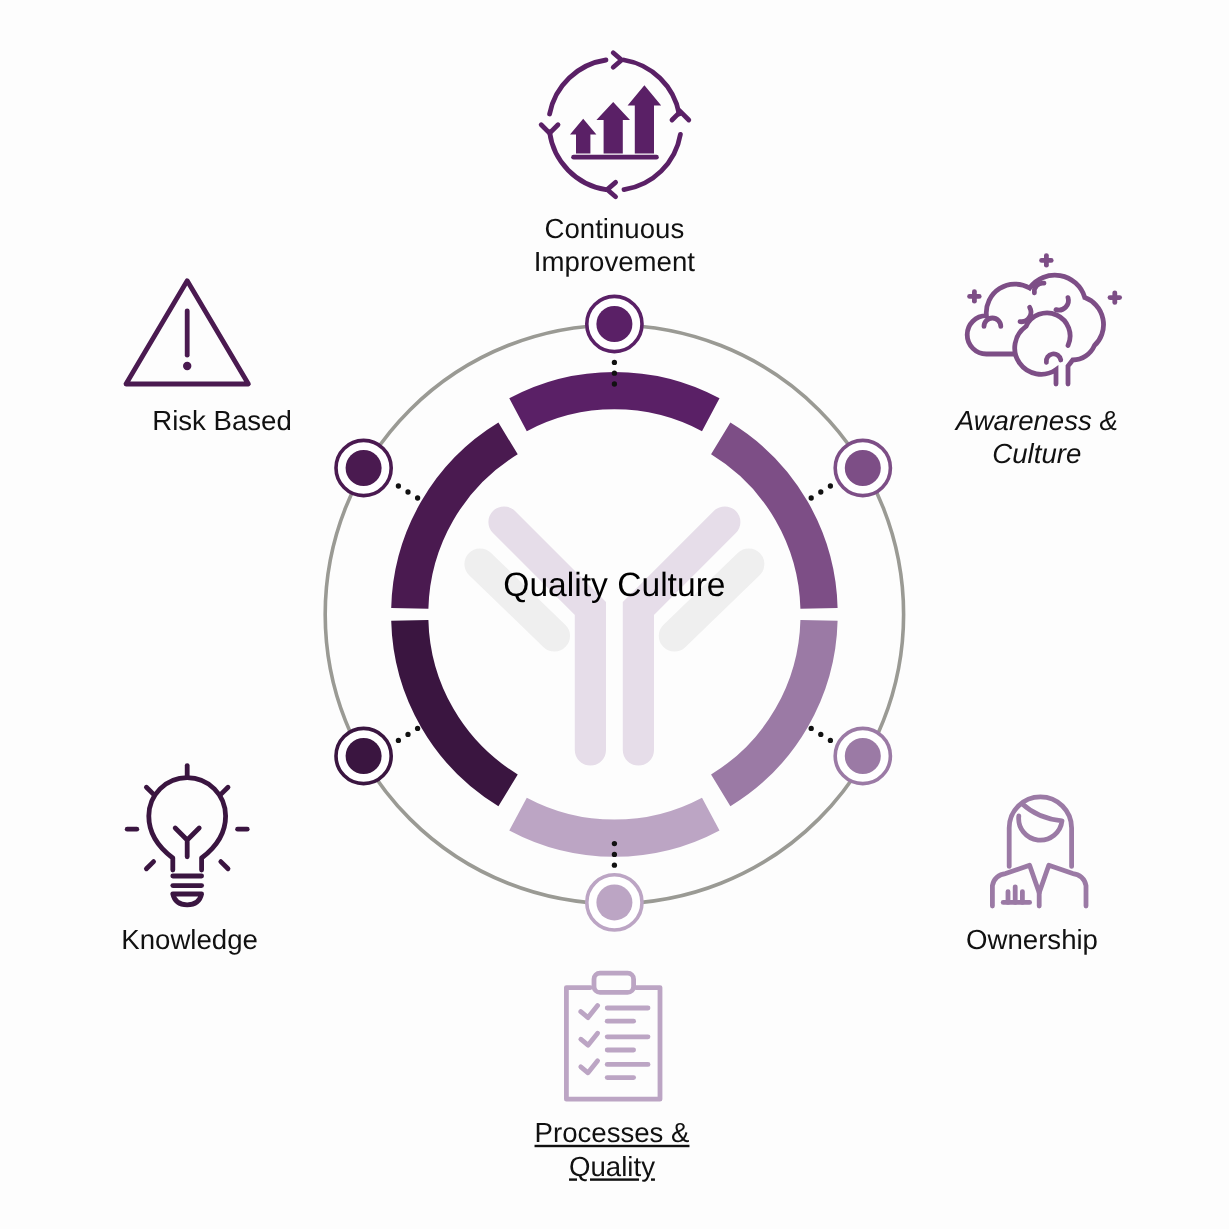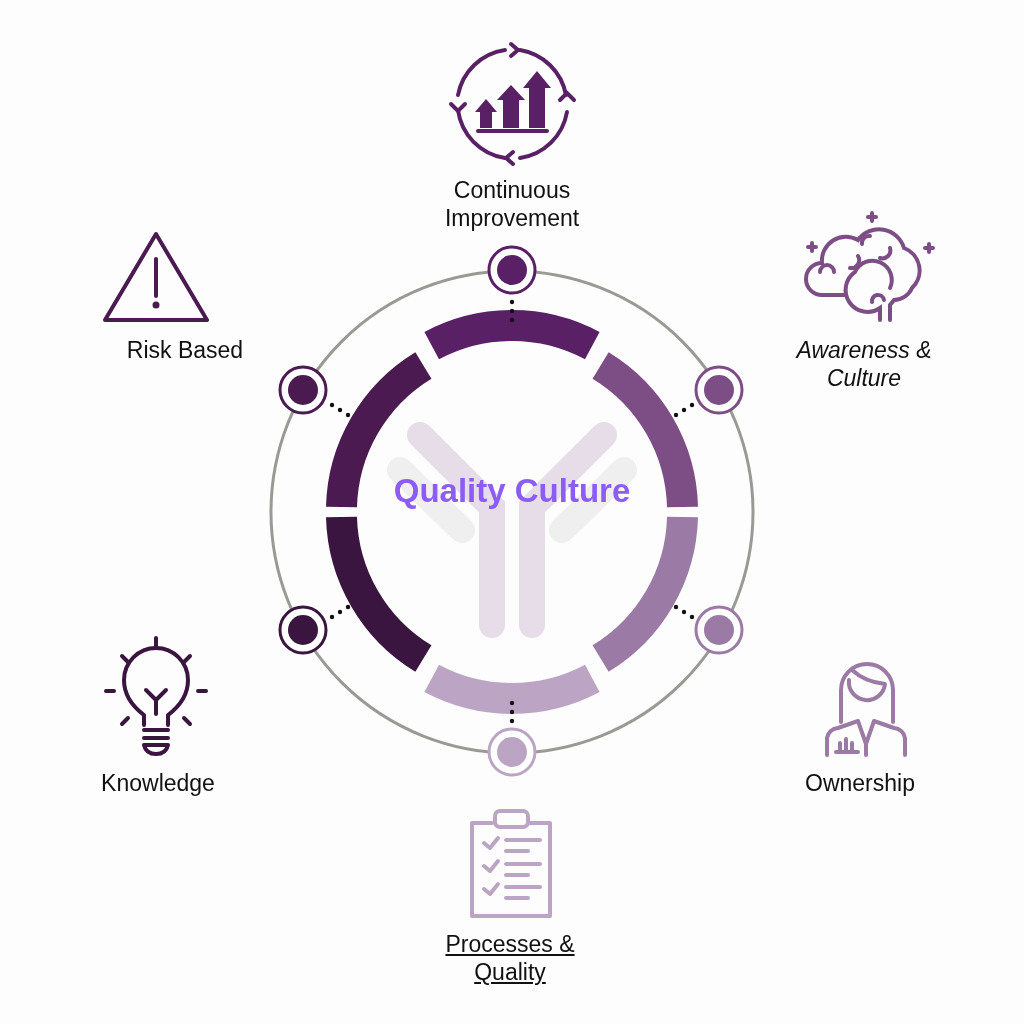--- a/index.html
+++ b/index.html
@@ -1,19 +1,19 @@
 <!DOCTYPE html>
 <html><head>
 <meta charset="utf-8">
 <style>
   html, body { margin:0; padding:0; background:#fdfdfd; }
   body { width:1024px; height:1024px; position:relative; overflow:hidden; font-family:"Liberation Sans", sans-serif; }
   .stage { position:absolute; left:0; top:0; width:1024px; height:1024px; }
   .label { position:absolute; text-align:center; color:#111; font-size:23px; line-height:28px; transform:translateX(-50%); white-space:nowrap; }
-  .center-title { position:absolute; left:512px; top:472px; transform:translateX(-50%); font-size:33px; font-weight:bold; color:#8b5cf6; white-space:nowrap; }
+  .center-title { position:absolute; left:512px; top:472px; transform:translateX(-50%); font-size:28px; font-weight:normal; color:#000000; white-space:nowrap; }
   .center-sub { position:absolute; left:512px; top:515px; transform:translateX(-50%); font-size:31px; color:#111; white-space:nowrap; }
 </style>
 </head>
 <body>
 
 <div class="stage">
   <svg width="1024" height="1024" viewBox="0 0 1024 1024" style="position:absolute;left:0;top:0">
 
     <circle cx="512" cy="512" r="241" fill="none" stroke="#9a9a94" stroke-width="3"></circle>
 

